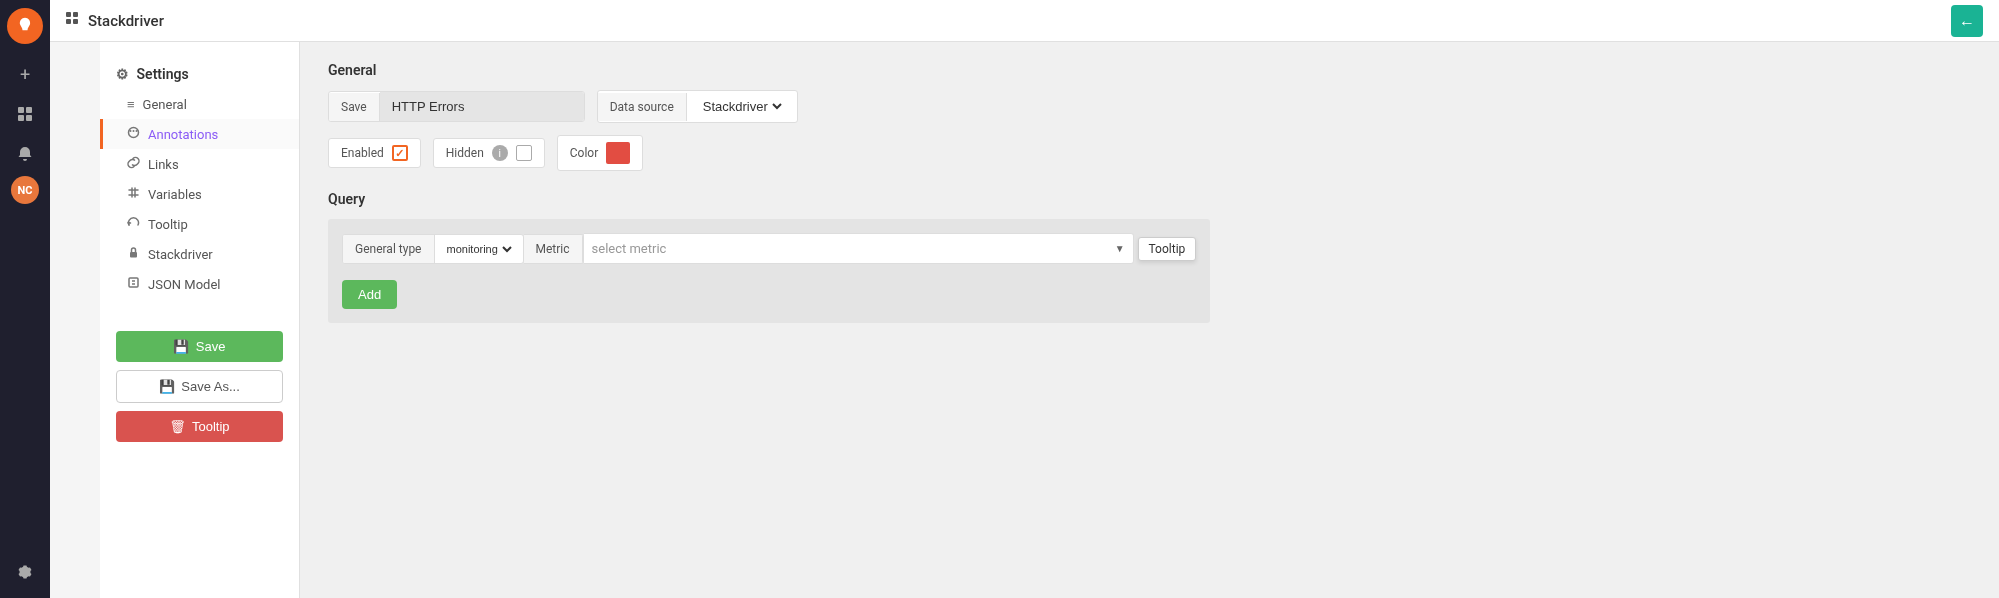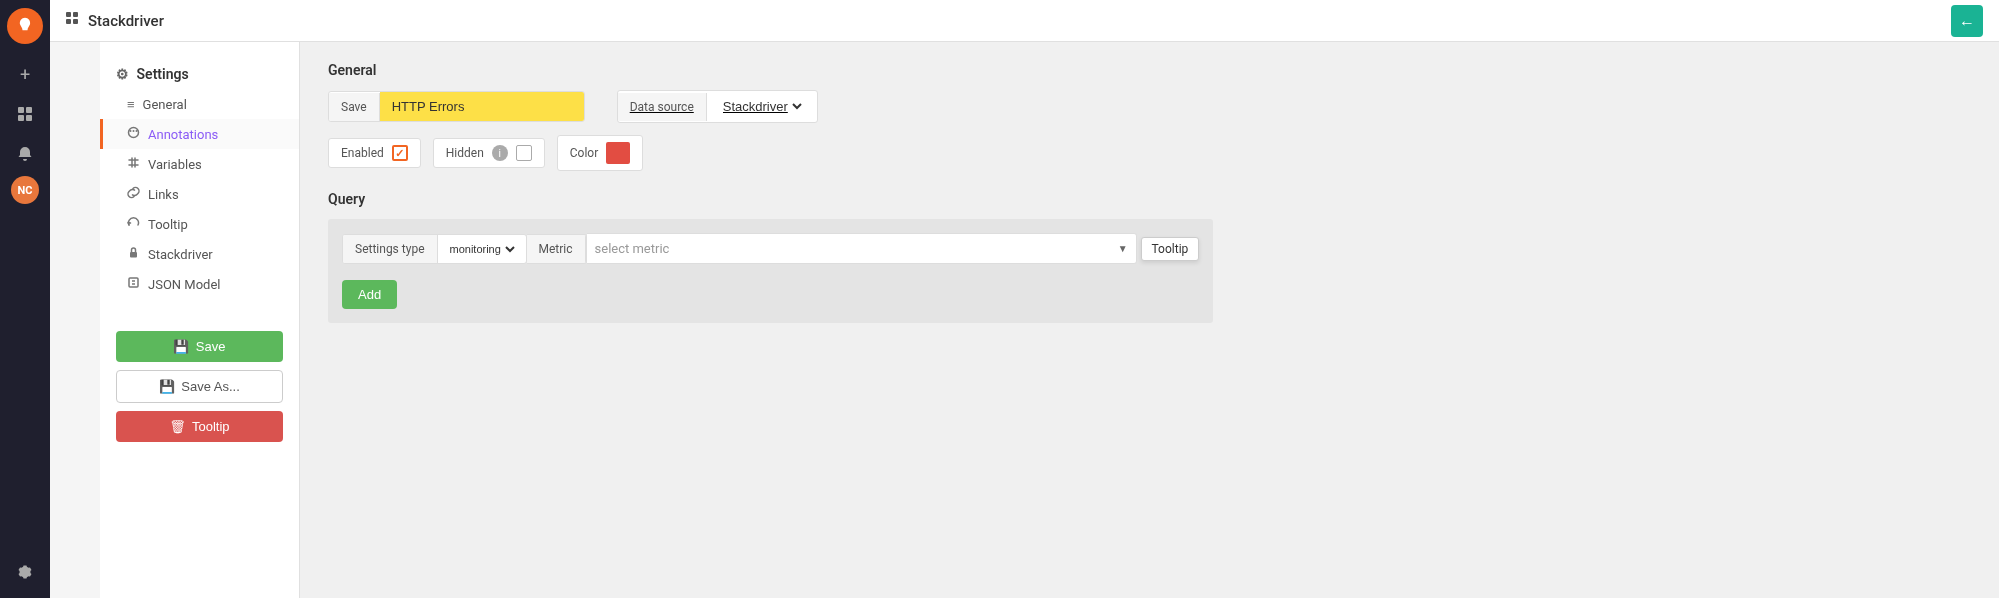--- a/index.html
+++ b/index.html
@@ -239,21 +239,21 @@
       border-right: 1px solid #ddd;
       padding: 7px 12px;
       font-size: 12px;
       color: #555;
       white-space: nowrap;
     }
     .field-value {
       padding: 7px 12px;
       font-size: 13px;
       color: #333;
-      background: #fde047;
+      background: #e5e5e5;
     }
     .field-value input {
       border: none;
       outline: none;
       font-size: 13px;
       color: #333;
       background: transparent;
       min-width: 180px;
     }
     .field-select {
@@ -264,21 +264,21 @@
     }
     .field-select select {
       border: none;
       outline: none;
       font-size: 13px;
       color: #333;
       background: transparent;
       cursor: pointer;
     }
 
-    .form-row-gap { margin-left: 32px; text-decoration: underline; }
+    .form-row-gap { margin-left: 12px; }
 
     
     .options-row {
       display: flex;
       align-items: center;
       gap: 12px;
       margin-bottom: 20px;
     }
     .option-item {
       display: flex;
@@ -479,35 +479,35 @@
           <circle cx="6.5" cy="6.5" r="5" stroke="#777" stroke-width="1.5" fill="none"></circle>
           <circle cx="3.5" cy="5" r="1" fill="#777"></circle>
           <circle cx="6.5" cy="5" r="1" fill="#777"></circle>
           <circle cx="9.5" cy="5" r="1" fill="#777"></circle>
         </svg>
       </span>
       <span>Annotations</span>
     </div>
     <div class="sidebar-nav-item">
       <span class="nav-icon">
+        <svg width="13" height="13" viewBox="0 0 13 13" fill="none" stroke="#777" stroke-width="1.5">
+          <path d="M5 8.5a3.5 3.5 0 0 0 4.95 0l1-1a3.5 3.5 0 0 0-4.95-4.95L5.5 3"></path>
+          <path d="M8 4.5a3.5 3.5 0 0 0-4.95 0l-1 1a3.5 3.5 0 0 0 4.95 4.95L7.5 10"></path>
+        </svg>
+      </span>
+      <span>Links</span>
+    </div>
+    <div class="sidebar-nav-item">
+      <span class="nav-icon">
         <svg width="13" height="13" viewBox="0 0 13 13" fill="#777">
           <path d="M2 4h4M7 4h4M2 9h4M7 9h4" stroke="#777" stroke-width="1.5" stroke-linecap="round"></path>
           <path d="M5 2v9M8 2v9" stroke="#777" stroke-width="1.5" stroke-linecap="round"></path>
         </svg>
       </span>
       <span>Variables</span>
-    </div>
-    <div class="sidebar-nav-item">
-      <span class="nav-icon">
-        <svg width="13" height="13" viewBox="0 0 13 13" fill="none" stroke="#777" stroke-width="1.5">
-          <path d="M5 8.5a3.5 3.5 0 0 0 4.95 0l1-1a3.5 3.5 0 0 0-4.95-4.95L5.5 3"></path>
-          <path d="M8 4.5a3.5 3.5 0 0 0-4.95 0l-1 1a3.5 3.5 0 0 0 4.95 4.95L7.5 10"></path>
-        </svg>
-      </span>
-      <span>Links</span>
     </div>
     <div class="sidebar-nav-item">
       <span class="nav-icon">
         <svg width="13" height="13" viewBox="0 0 13 13" fill="none" stroke="#777" stroke-width="1.5">
           <path d="M2 9 A5 5 0 1 1 11 9" stroke-linecap="round"></path>
           <path d="M2 9 L1 6.5 L3.5 7" stroke-linecap="round" stroke-linejoin="round"></path>
         </svg>
       </span>
       <span>Tooltip</span>
     </div>
@@ -586,21 +586,21 @@
       </div>
     </div>
 
     <div style="margin-top: 12px;">
       <div class="section-title">Query</div>
 
       <div style="background: #e4e4e4; padding: 14px; border-radius: 3px; display: inline-block; min-width: 860px;">
         <div class="query-row" style="display: flex; align-items: center; gap: 0; position: relative;">
 
           <div class="query-field">
-            <div class="query-label">Settings type</div>
+            <div class="query-label">General type</div>
             <div class="query-select">
               <select>
                 <option>monitoring</option>
               </select>
             </div>
           </div>
 
           <div class="query-field" style="margin-left: 0; border-left: none; border-radius: 0 3px 3px 0;">
             <div class="query-label">Metric</div>
           </div>

